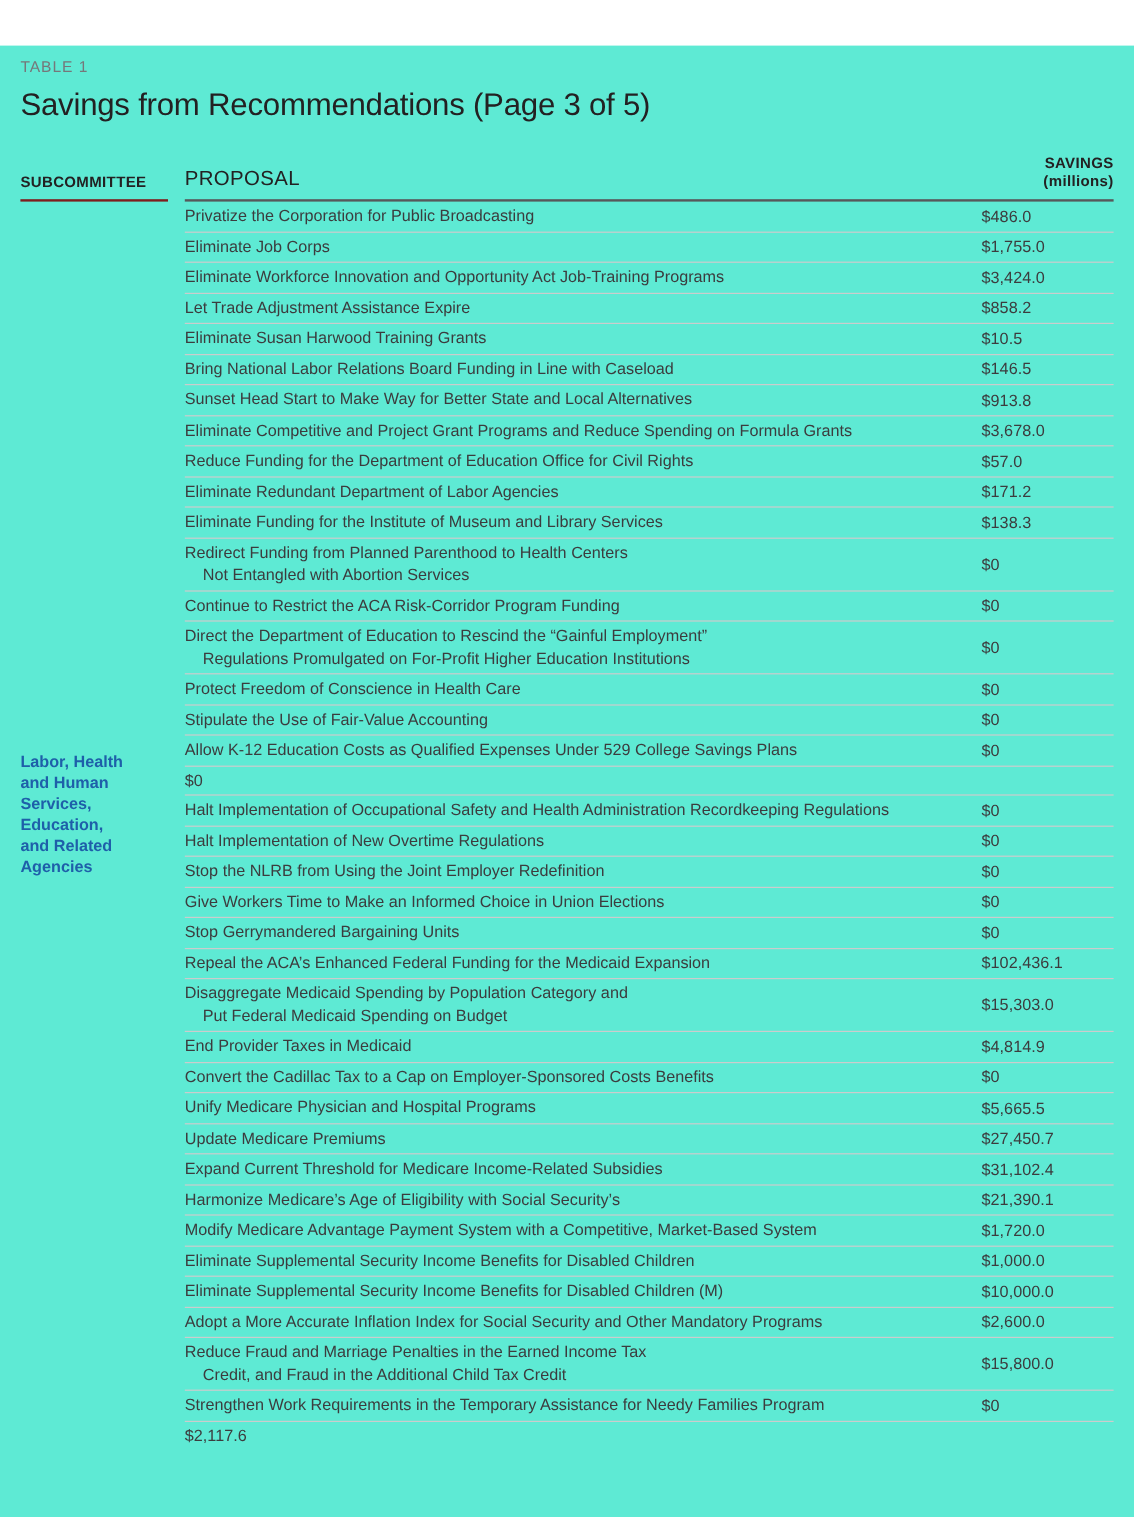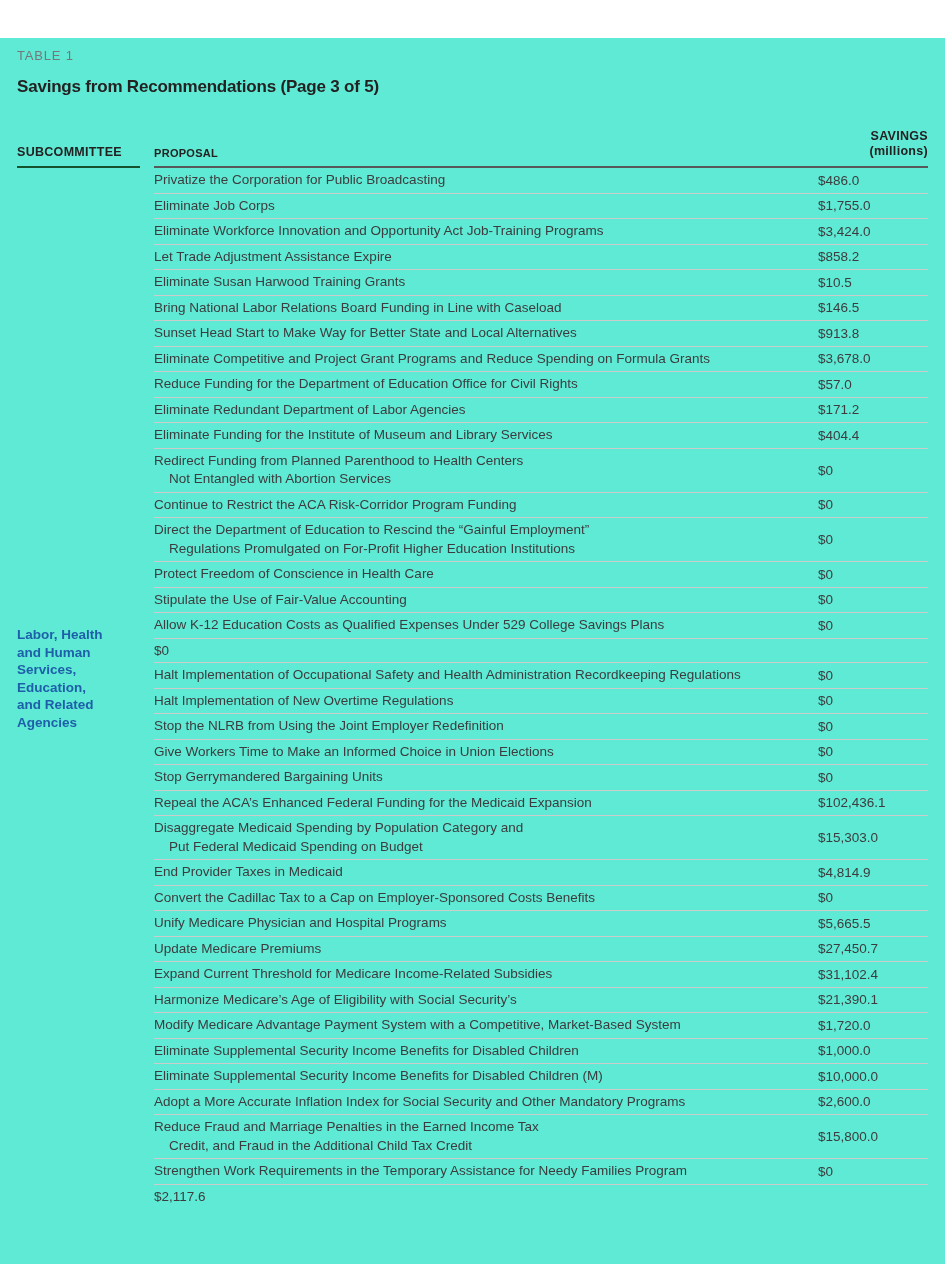--- a/index.html
+++ b/index.html
@@ -16,51 +16,51 @@
   }
   .content { padding: 10px 17px 0 17px; }
 
   .eyebrow {
     font-size: 13px;
     letter-spacing: 0.8px;
     color: #76777a;
   }
   .title {
     margin-top: 9px;
-    font-size: 17px;
-    font-weight: 700;
+    font-size: 26px;
+    font-weight: 400;
     letter-spacing: -0.2px;
     color: #232122;
     line-height: 30px;
   }
 
   
   .thead { display: flex; align-items: flex-end; margin-top: 27px; }
   .th-sub {
     width: 123px;
     flex: 0 0 123px;
-    border-bottom: 2px solid #14532d;
+    border-bottom: 2px solid #7f1d1d;
     padding-bottom: 7px;
     font-size: 12.5px;
     font-weight: 700;
     letter-spacing: 0.3px;
     color: #232122;
   }
   .th-main {
     flex: 1;
     margin-left: 14px;
     border-bottom: 2px solid #57585a;
     padding-bottom: 7px;
     display: flex;
     justify-content: space-between;
     align-items: flex-end;
   }
   .th-proposal {
-    font-size: 11px;
-    font-weight: 700;
+    font-size: 17px;
+    font-weight: 400;
     letter-spacing: 0.3px;
     color: #232122;
   }
   .th-savings {
     text-align: right;
     font-size: 12.5px;
     font-weight: 700;
     letter-spacing: 0.3px;
     color: #232122;
     line-height: 15px;
@@ -178,21 +178,21 @@
           <div class="row">
             <div class="proposal">Reduce Funding for the Department of Education Office for Civil Rights</div>
             <div class="savings">$57.0</div>
           </div>
           <div class="row">
             <div class="proposal">Eliminate Redundant Department of Labor Agencies</div>
             <div class="savings">$171.2</div>
           </div>
           <div class="row">
             <div class="proposal">Eliminate Funding for the Institute of Museum and Library Services</div>
-            <div class="savings">$404.4</div>
+            <div class="savings">$138.3</div>
           </div>
           <div class="row">
             <div class="proposal">Redirect Funding from Planned Parenthood to Health Centers
 Not Entangled with Abortion Services</div>
             <div class="savings">$0</div>
           </div>
           <div class="row">
             <div class="proposal">Continue to Restrict the ACA Risk-Corridor Program Funding</div>
             <div class="savings">$0</div>
           </div>

